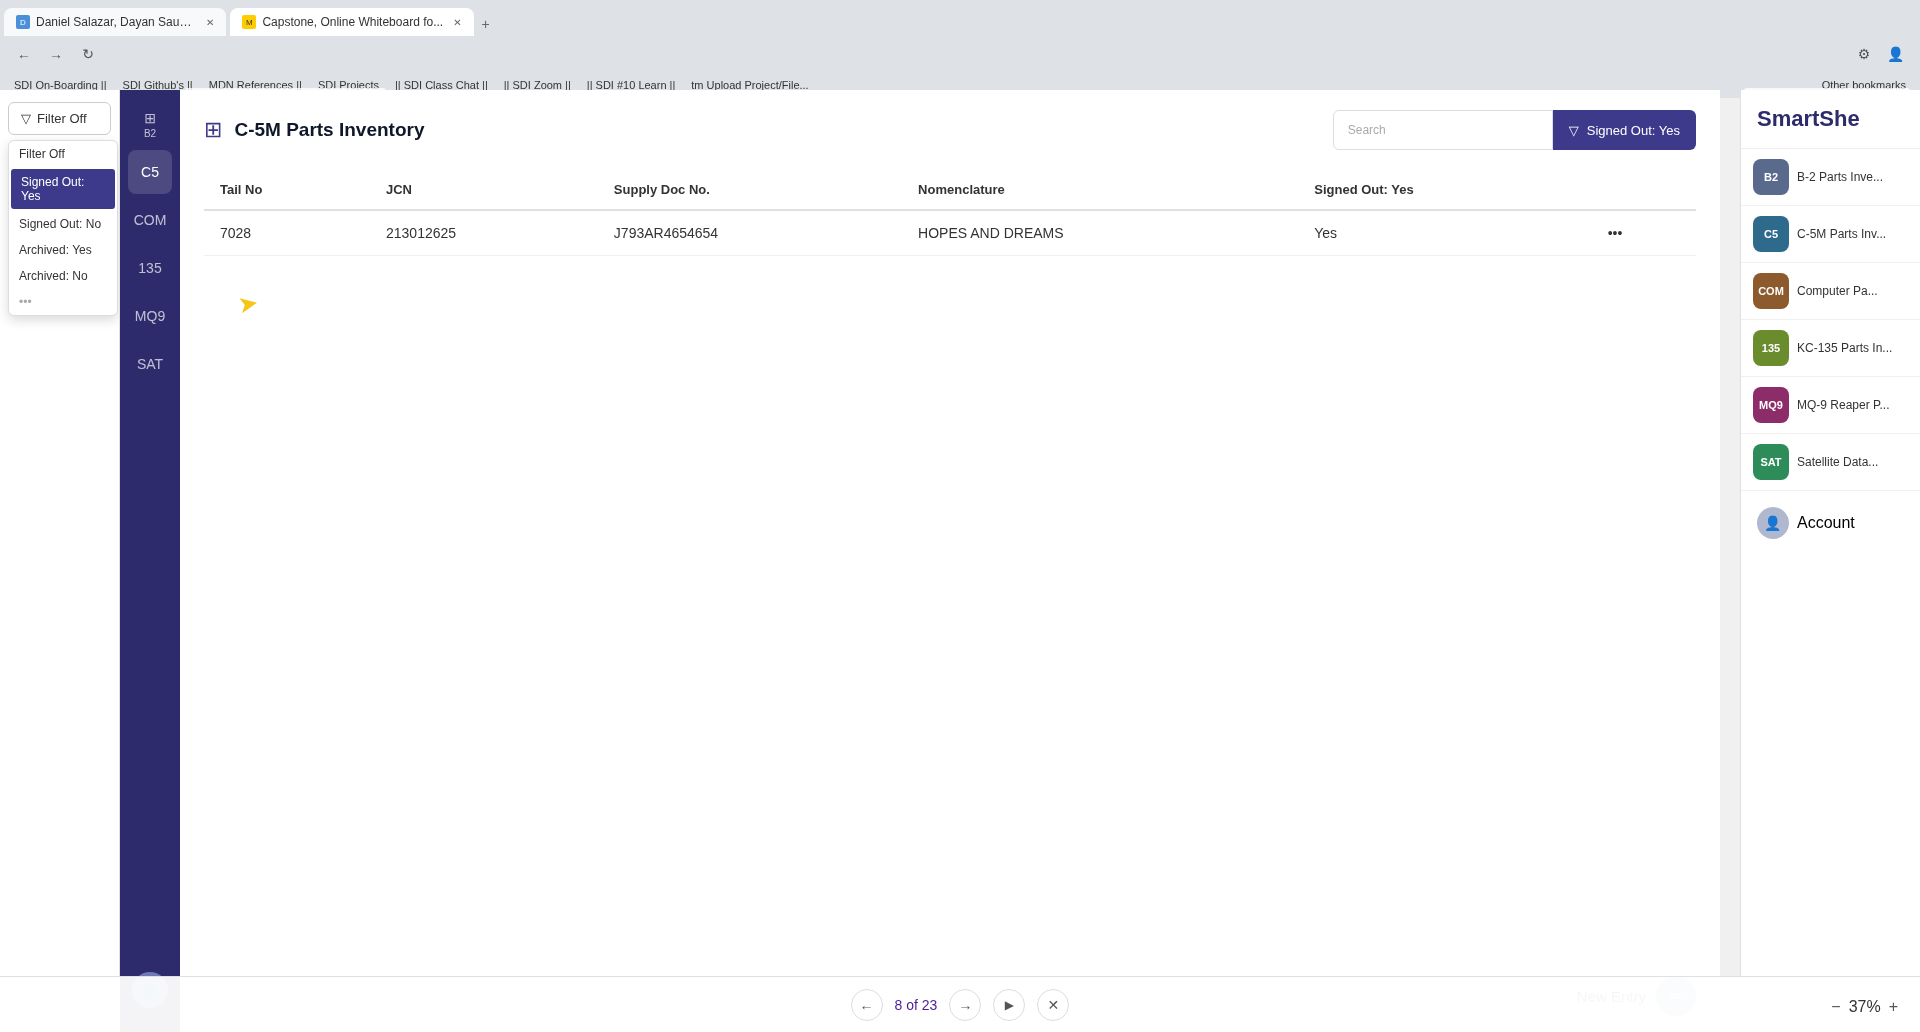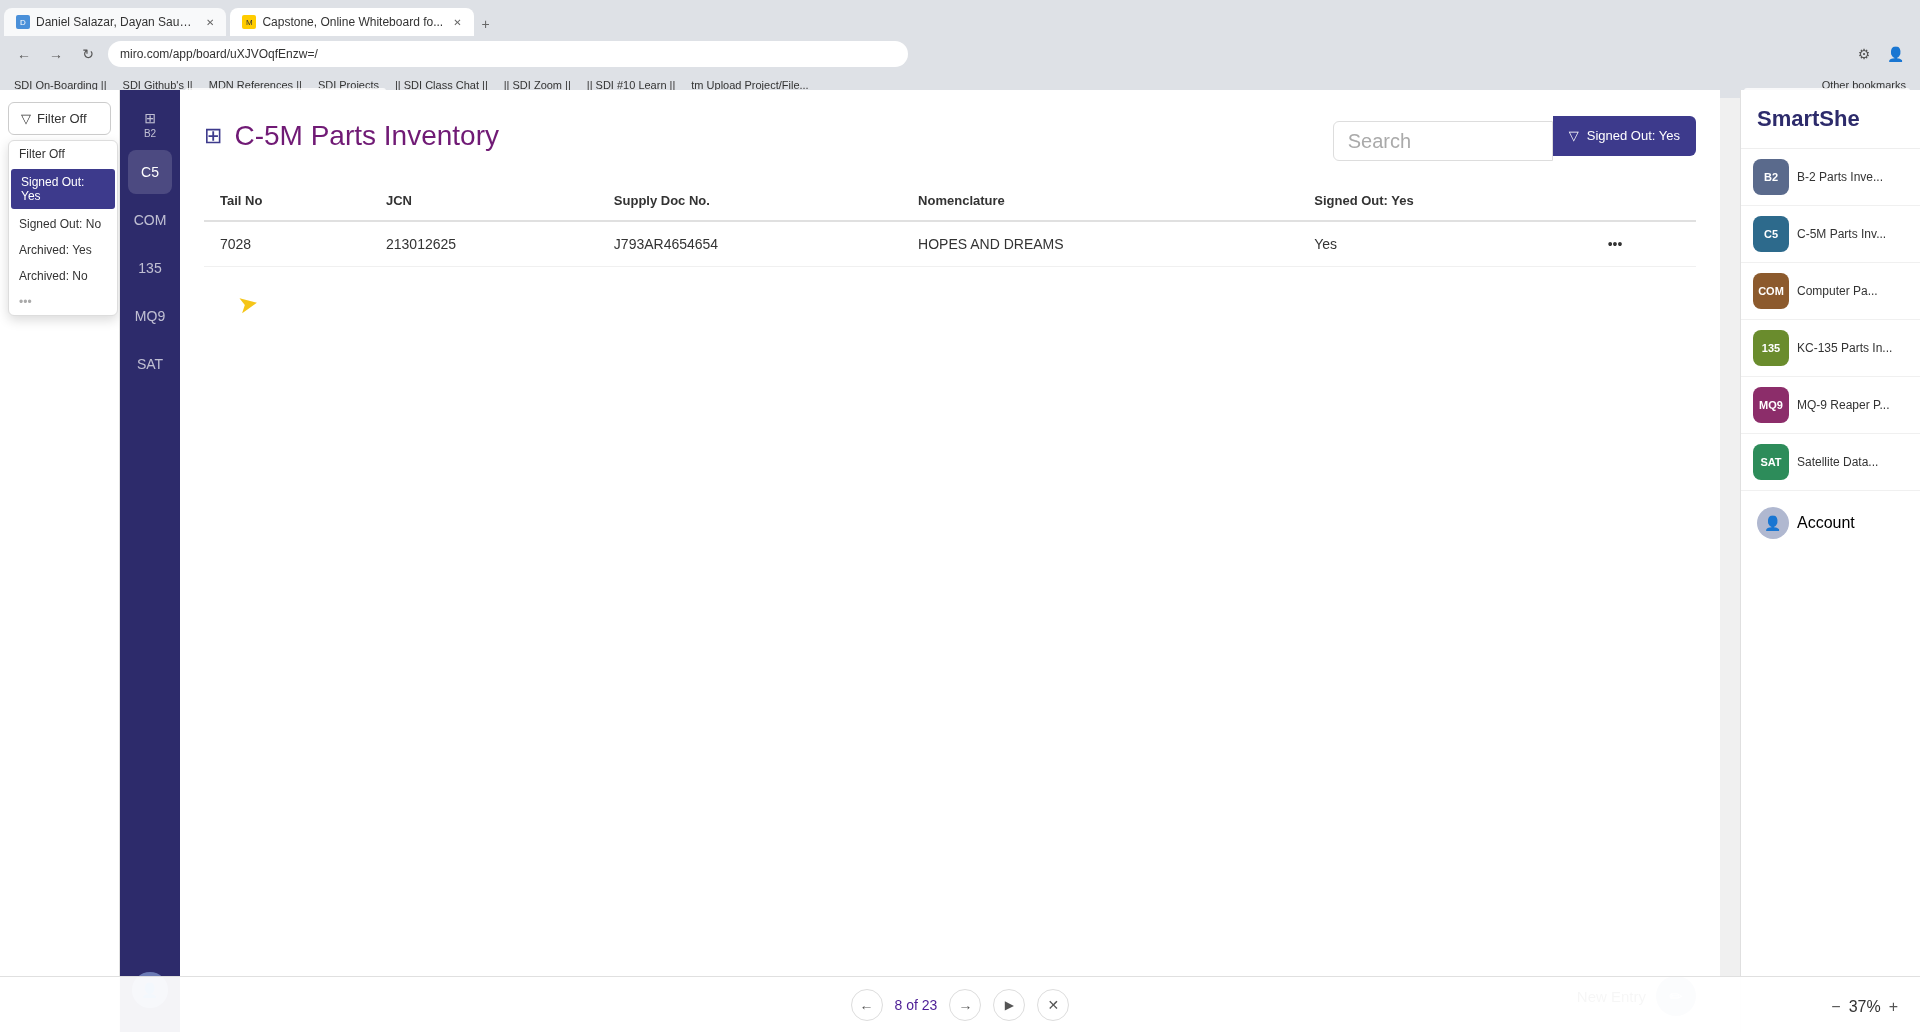--- a/index.html
+++ b/index.html
@@ -37,23 +37,23 @@
     .sidebar-item { width: 44px; height: 44px; display: flex; flex-direction: column; align-items: center; justify-content: center; border-radius: 8px; cursor: pointer; color: rgba(255,255,255,0.7); font-size: 10px; gap: 2px; }
     .sidebar-item.active { background: rgba(255,255,255,0.15); color: #fff; }
     .sidebar-item-icon { font-size: 14px; }
     .sidebar-bottom { margin-top: auto; }
     .sidebar-avatar { width: 36px; height: 36px; border-radius: 50%; background: #6c7bb5; display: flex; align-items: center; justify-content: center; color: white; font-size: 14px; cursor: pointer; }
 
     
     .sheet-area { flex: 1; background: #fff; display: flex; flex-direction: column; min-width: 0; }
     .sheet-header { display: flex; align-items: center; padding: 20px 24px; gap: 12px; }
     .sheet-title-icon { color: #3d3a8c; font-size: 22px; }
-    .sheet-title { font-size: 28px; font-weight: 400; color: #701a75; }
+    .sheet-title { font-size: 19px; font-weight: 700; color: #0f172a; }
     .sheet-search { margin-left: auto; display: flex; align-items: center; }
-    .search-input { border: 1px solid #ddd; border-radius: 6px 0 0 6px; padding: 8px 14px; font-size: 20px; color: #0369a1; outline: none; width: 220px; height: 40px; margin-top: 11px; }
+    .search-input { border: 1px solid #ddd; border-radius: 6px 0 0 6px; padding: 8px 14px; font-size: 12px; color: #0369a1; outline: none; width: 220px; height: 40px; }
     .search-input::placeholder { color: #aaa; }
     .filter-active-btn { display: flex; align-items: center; gap: 8px; background: #3d3a8c; color: #fff; border: none; border-radius: 0 6px 6px 0; padding: 8px 16px; font-size: 13px; cursor: pointer; height: 40px; }
 
     
     .table-container { padding: 0 24px; flex: 1; }
     .table { width: 100%; border-collapse: collapse; }
     .table th { padding: 12px 16px; text-align: left; font-size: 13px; font-weight: 600; color: #333; border-bottom: 2px solid #e0e0e0; }
     .table td { padding: 14px 16px; font-size: 14px; color: #333; border-bottom: 1px solid #f0f0f0; }
     .row-actions { color: #aaa; cursor: pointer; font-size: 16px; }
 
@@ -110,23 +110,20 @@
       <span class="tab-favicon miro">M</span>
       <span style="max-width:200px;overflow:hidden;text-overflow:ellipsis;white-space:nowrap;">Capstone, Online Whiteboard fo...</span>
       <span class="tab-close">✕</span>
     </div>
     <span class="new-tab">+</span>
   </div>
   <div class="address-bar">
     <span class="nav-btn">←</span>
     <span class="nav-btn">→</span>
     <span class="nav-btn">↻</span>
-    <div class="url-bar">
-      <span>miro.com/app/board/uXJVOqfEnzw=/</span>
-    </div>
     <span style="margin-left:auto;display:flex;gap:8px;">
       <span class="nav-btn">⚙</span>
       <span class="nav-btn">👤</span>
     </span>
   </div>
   <div class="bookmarks-bar">
     <span class="bookmark-item">SDI On-Boarding ||</span>
     <span class="bookmark-item">SDI Github's ||</span>
     <span class="bookmark-item">MDN References ||</span>
     <span class="bookmark-item">SDI Projects</span>

